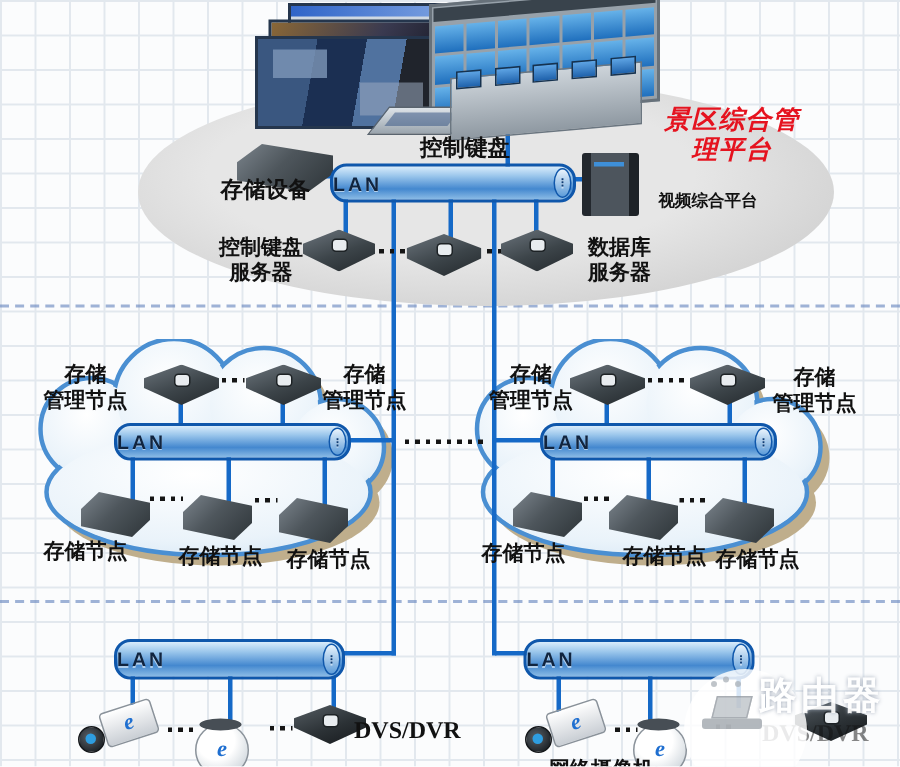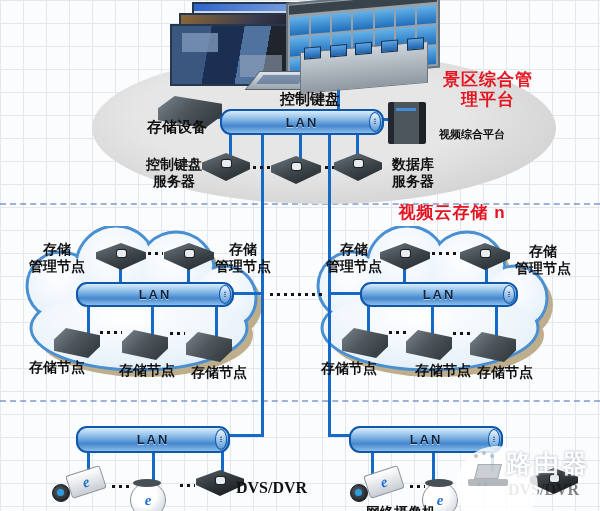--- a/index.html
+++ b/index.html
@@ -12,21 +12,21 @@
   .pre{white-space:pre-line;}
   
   .hline{position:absolute;height:3px;background:#1569c7;z-index:2;}
   .vline{position:absolute;width:3px;background:#1569c7;z-index:2;}
   .dots{position:absolute;height:3px;z-index:3;
     background-image:repeating-linear-gradient(90deg,#151515 0 3px,transparent 3px 7px);}
   .dash{position:absolute;left:0;width:600px;height:0;border-top:2px dashed rgba(96,128,188,.6);z-index:1;}
   
   .lan{position:absolute;z-index:4;border:2px solid #0f57ab;border-radius:11px;
     background:linear-gradient(180deg,#d9ecfb 0%,#9cc7ec 28%,#4488cf 68%,#8cbce6 100%);
-    display:flex;align-items:center;justify-content:center;
+    display:flex;align-items:center;justify-content:flex-start;
     font-weight:bold;font-size:13px;letter-spacing:2px;color:#10243f;
     text-shadow:0 1px 0 rgba(255,255,255,.55);}
   .lan .cap{position:absolute;right:1px;top:1px;bottom:1px;width:10px;border-radius:50%;
     background:linear-gradient(180deg,#eaf4fc,#5d9cd9);border:1px solid #0f57ab;
     display:flex;align-items:center;justify-content:center;font-size:7px;color:#0d3b74;letter-spacing:0;}
   
   .box3d{position:absolute;z-index:4;
     clip-path:polygon(26% 0,100% 24%,100% 62%,74% 100%,0 76%,0 38%);
     background:linear-gradient(135deg,#7b848c 0%,#4e565c 45%,#2e3539 100%);}
   .switch{position:absolute;z-index:4;
@@ -339,31 +339,30 @@
   <div class="domecam" style="left:420px;top:478px;">
     <div class="ball">
         <span class="elogo">e</span>
       </div>
     <div class="band"></div>
   </div>
   <div class="switch dvsbox" style="left:530px;top:468px;width:48px;height:26px;">
       <span class="emblem"></span>
     </div>
 
-  <div class="lbl red pre" style="left:432px;top:70px;width:112px;">景区综合管
+  <div class="lbl red pre" style="left:432px;top:70px;width:112px;font-style:italic;">景区综合管
 理平台</div>
   <div class="lbl" style="left:140px;top:118px;width:74px;font-size:15px;">存储设备</div>
   <div class="lbl" style="left:272px;top:90px;width:76px;font-size:15px;">控制键盘</div>
   <div class="lbl pre" style="left:140px;top:156px;width:68px;">控制键盘
 服务器</div>
   <div class="lbl pre" style="left:386px;top:156px;width:54px;">数据库
 服务器</div>
   <div class="lbl" style="left:426px;top:128px;width:92px;font-size:11px;">视频综合平台</div>
 
-  <div class="lbl red" style="left:382px;top:203px;width:140px;">视频云存储 n</div>
 
   <div class="lbl pre" style="left:26px;top:241px;width:62px;">存储
 管理节点</div>
   <div class="lbl pre" style="left:212px;top:241px;width:62px;">存储
 管理节点</div>
   <div class="lbl" style="left:26px;top:359px;width:62px;">存储节点</div>
   <div class="lbl" style="left:116px;top:362px;width:62px;">存储节点</div>
   <div class="lbl" style="left:188px;top:364px;width:62px;">存储节点</div>
 
   <div class="lbl pre" style="left:324px;top:241px;width:60px;">存储

